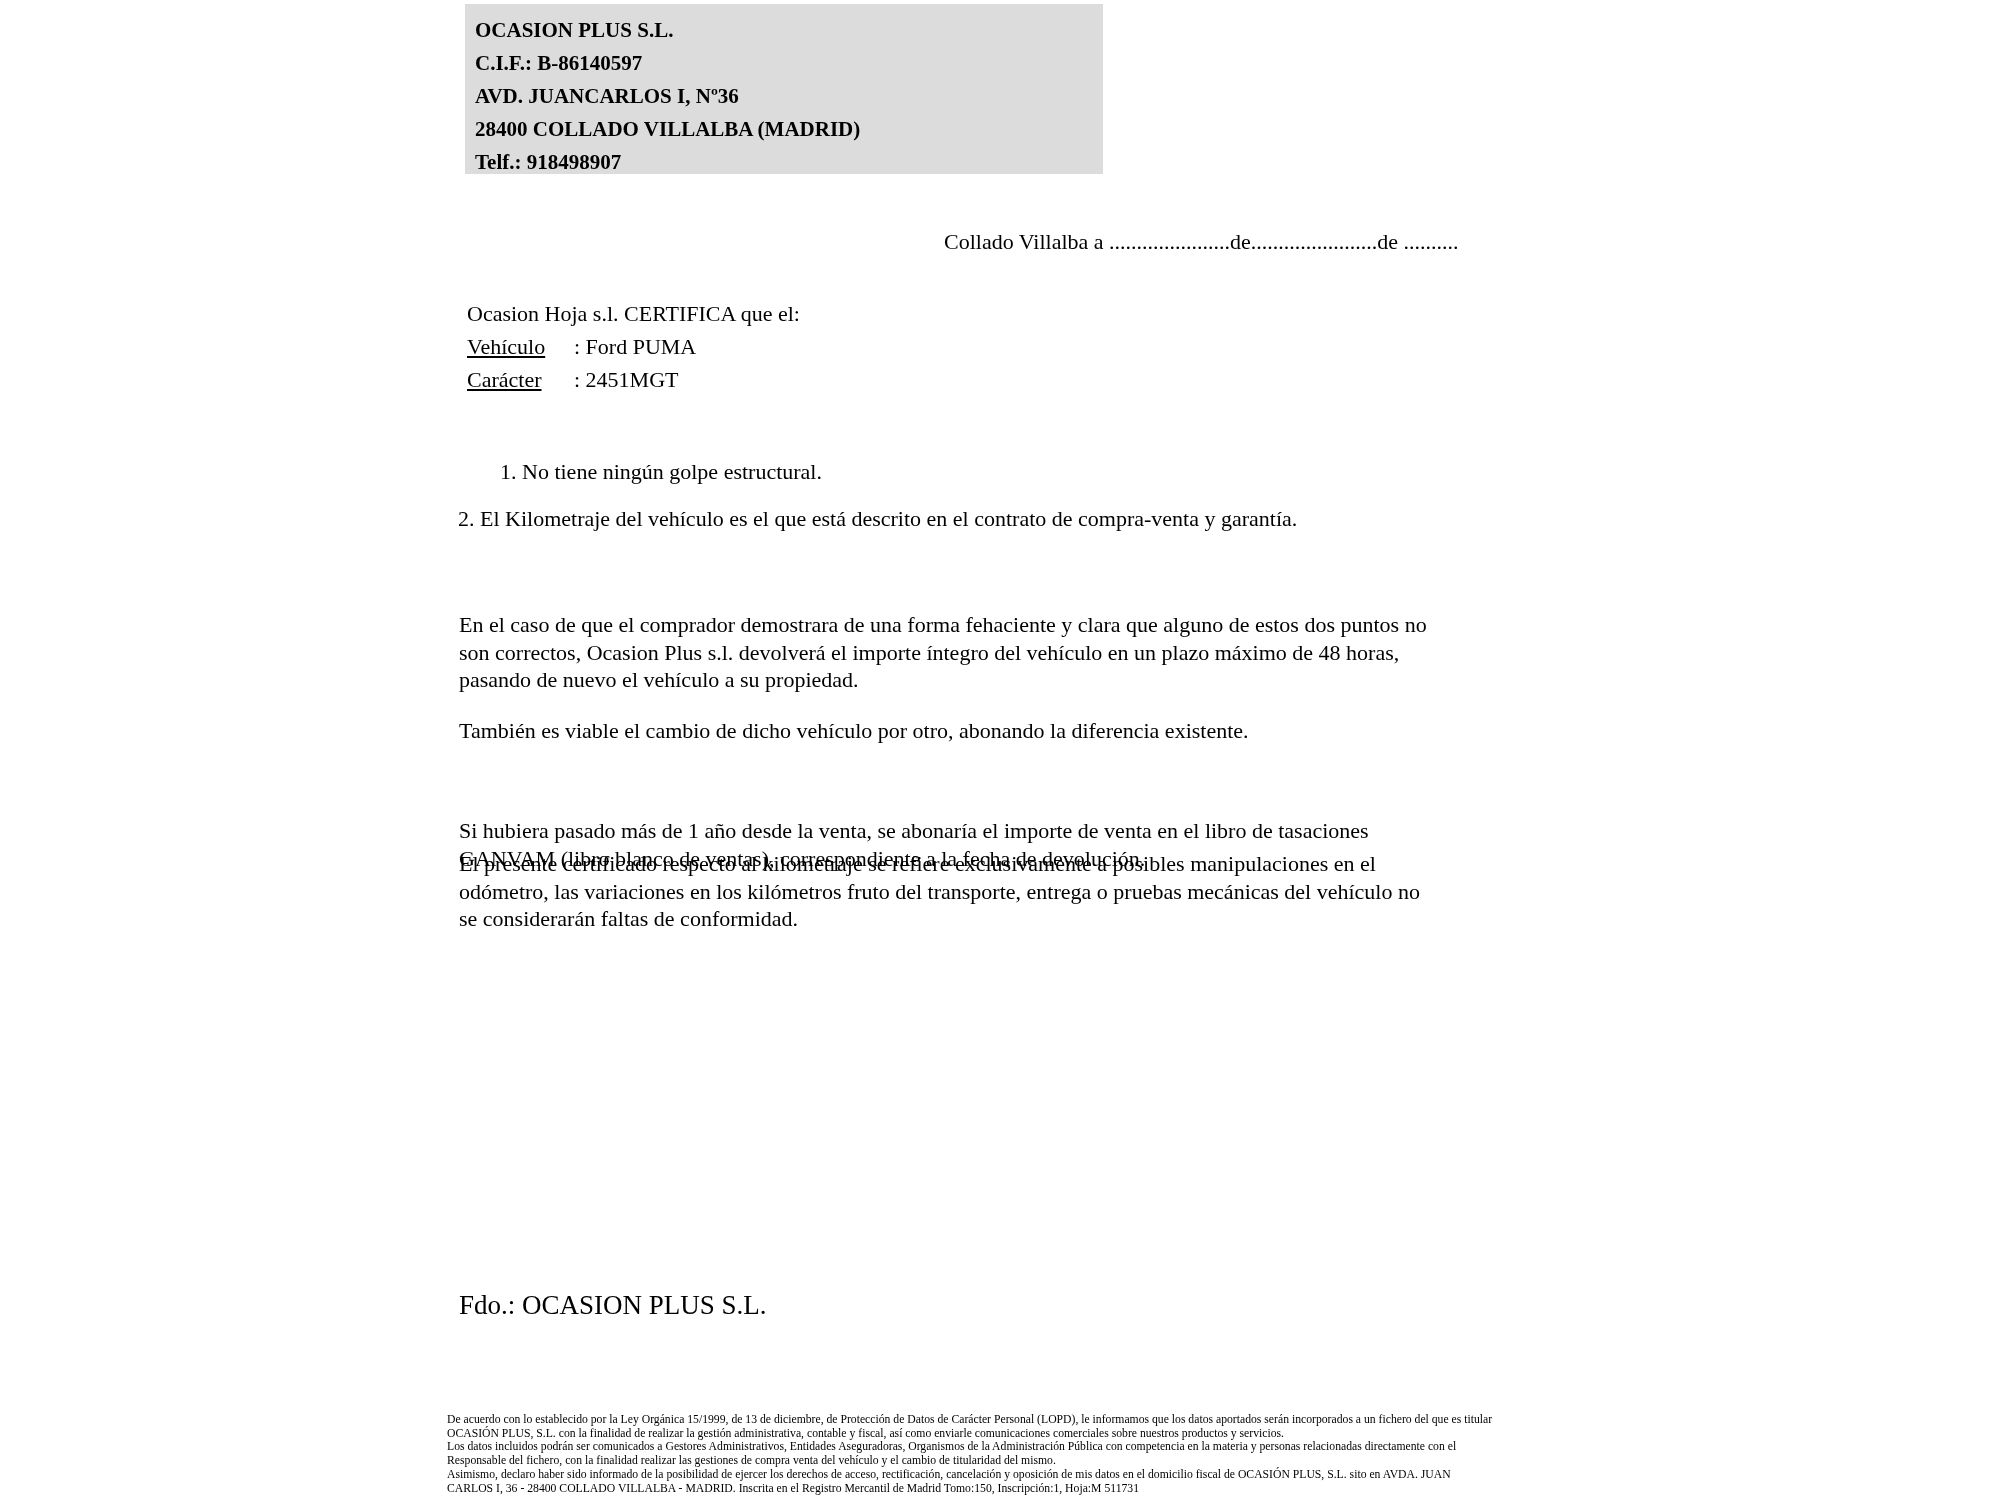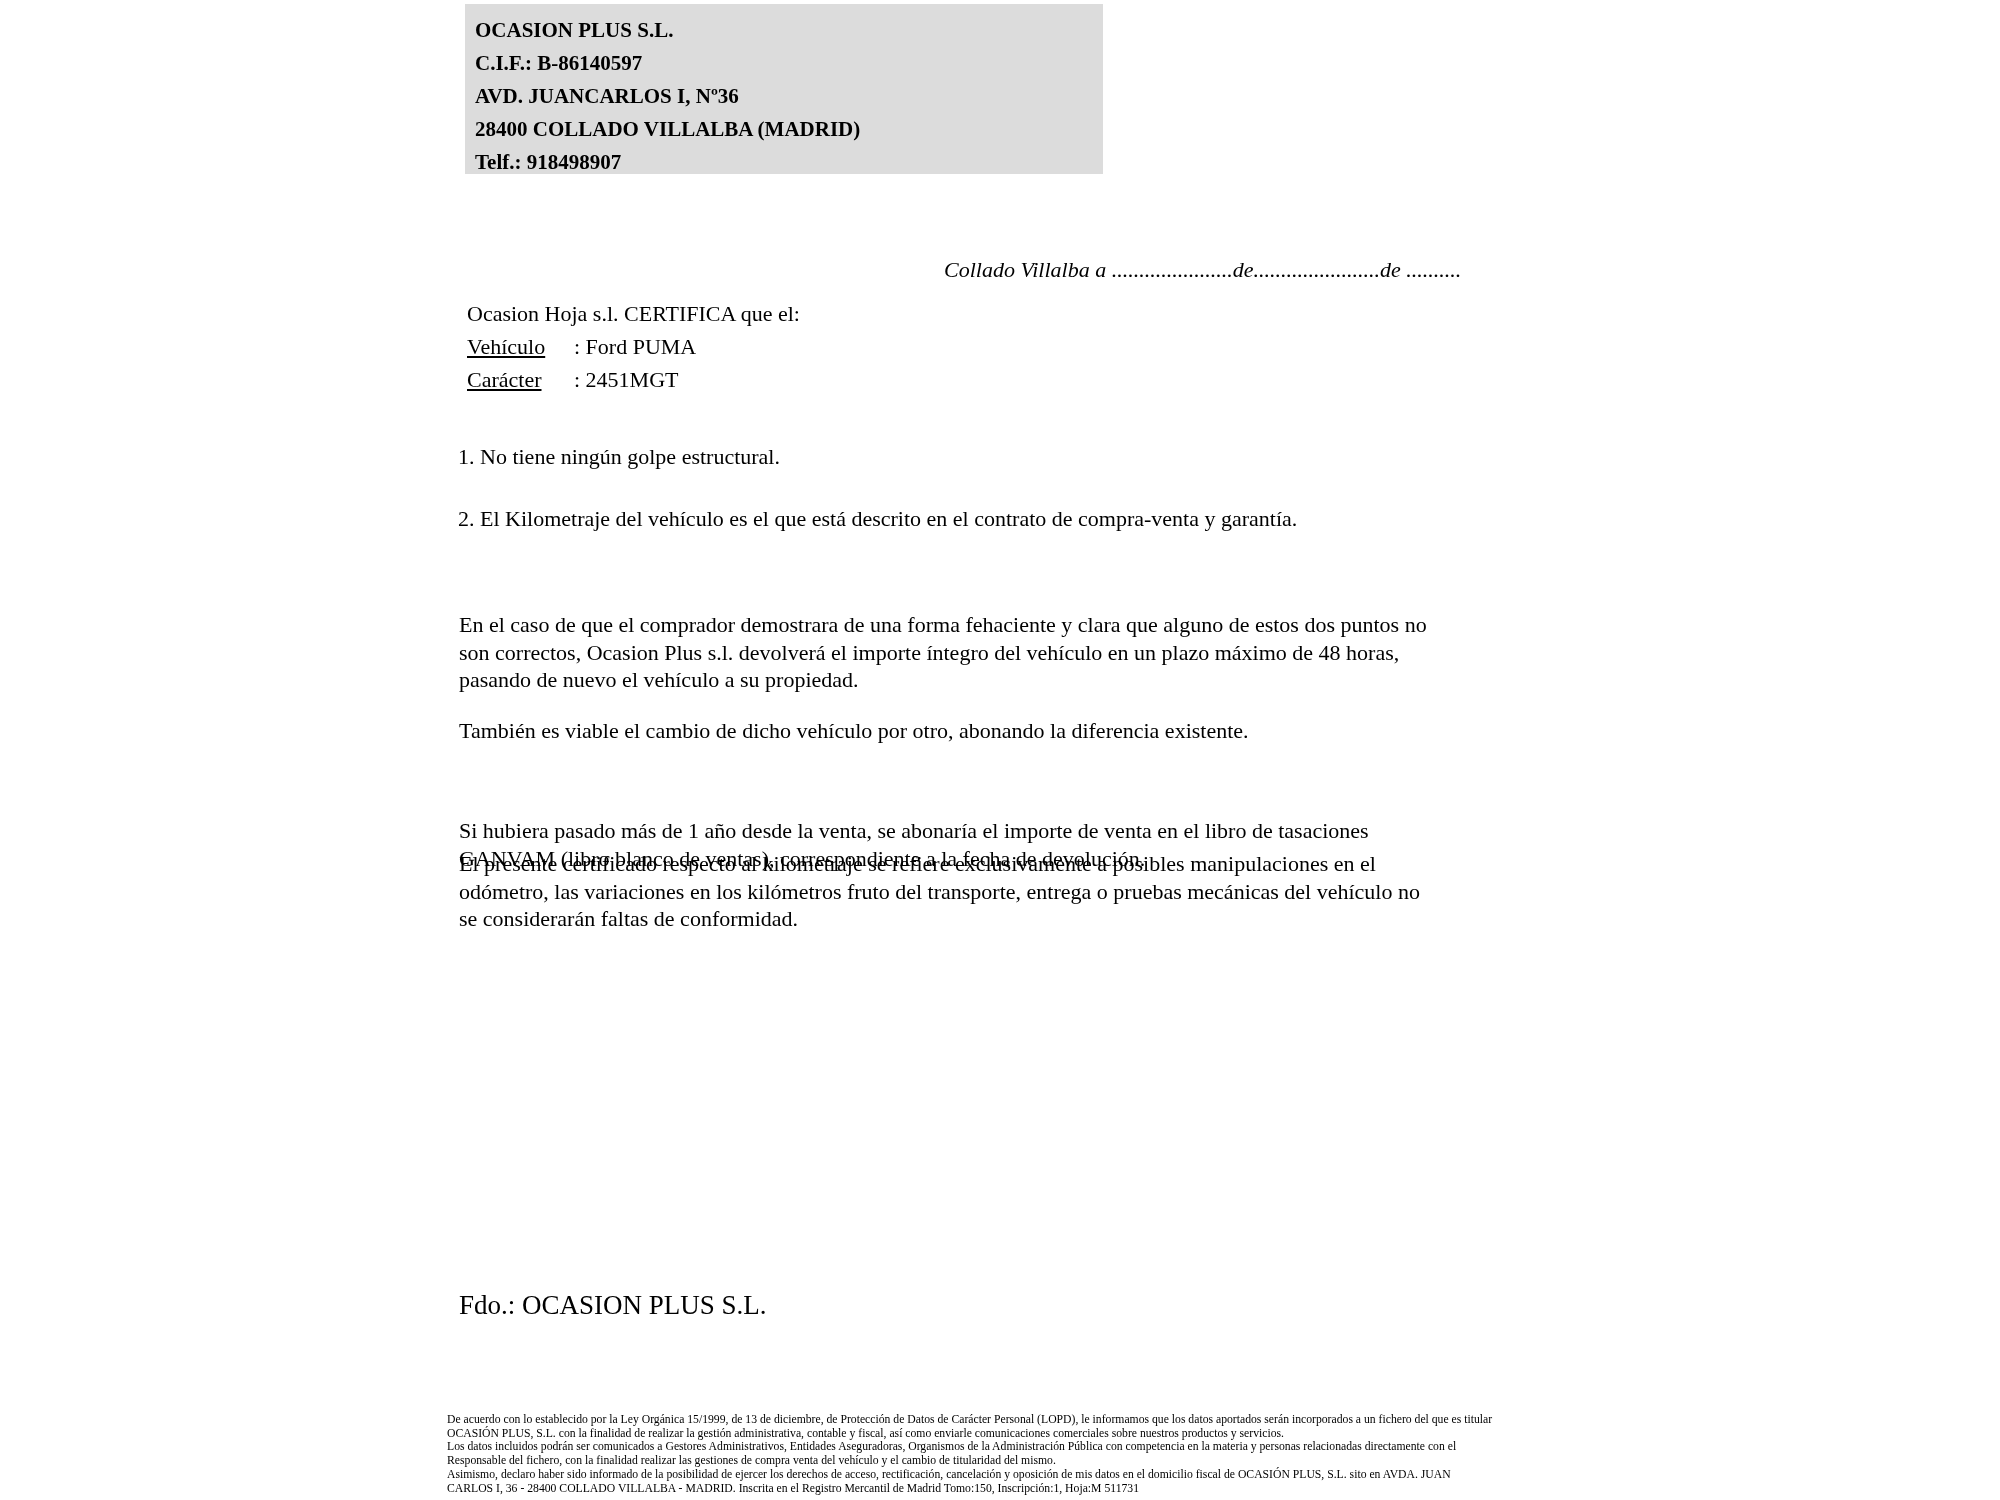--- a/index.html
+++ b/index.html
@@ -28,25 +28,24 @@
     padding: 10px 0 0 10px;
     font-weight: bold;
     font-size: 21px;
     line-height: 33px;
     white-space: pre-line;
   }
 
   
   .date-line {
     left: 944px;
-    top: 256px;
+    top: 228px;
     font-size: 22px;
     line-height: 27px;
     white-space: nowrap;
-    font-style: italic;
   }
 
   
   .certify-block {
     left: 467px;
     top: 297px;
     font-size: 22px;
     line-height: 33px;
   }
   .kv-label {
@@ -57,21 +56,21 @@
     text-decoration: underline;
   }
 
   
   .item {
     font-size: 22px;
     line-height: 27px;
     left: 458px;
     white-space: nowrap;
   }
-  .item-1 { top: 443px; }
+  .item-1 { top: 458px; margin-left: 42px; }
   .item-2 { top: 505px; }
 
   
   .para {
     left: 459px;
     font-size: 22px;
     line-height: 27.5px;
     white-space: pre-line;
   }
   .para-1 { top: 611px; }

